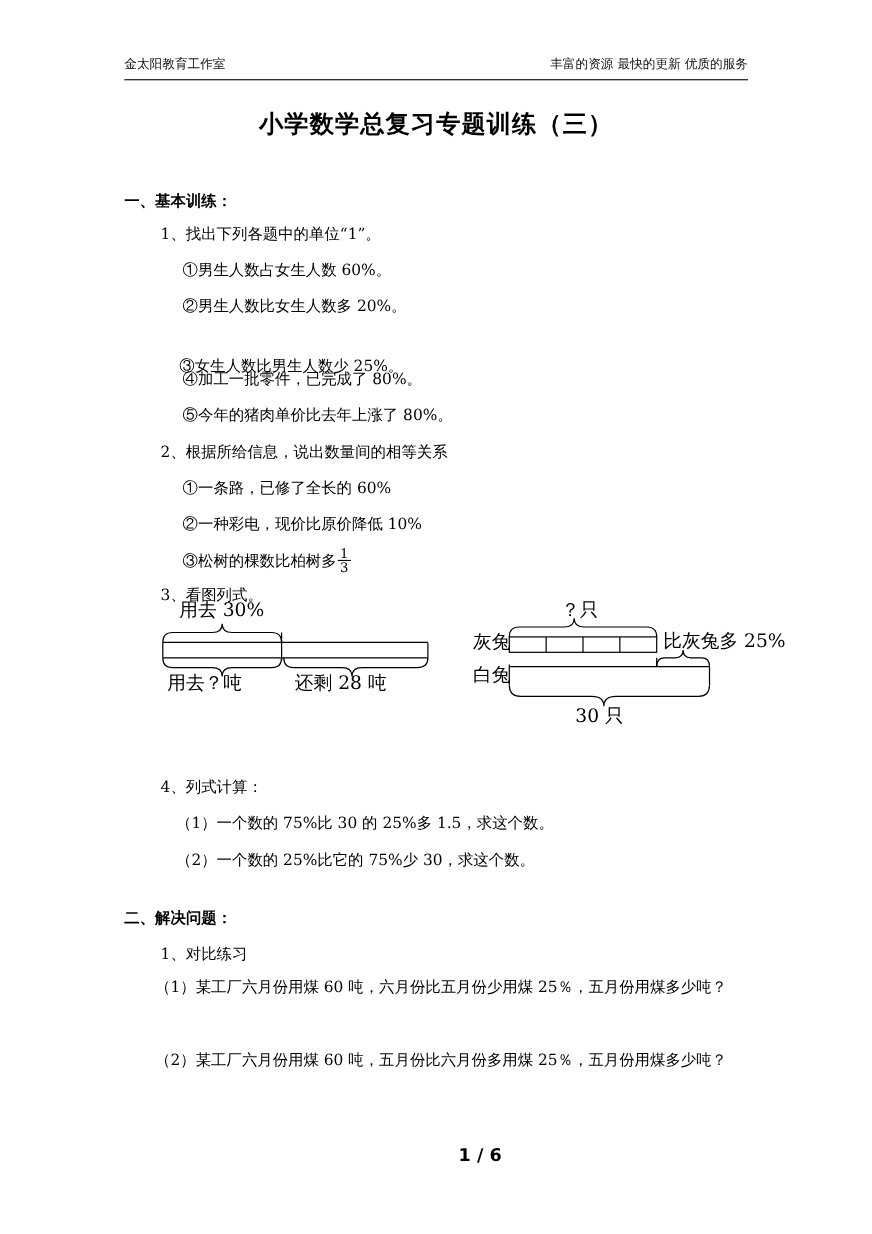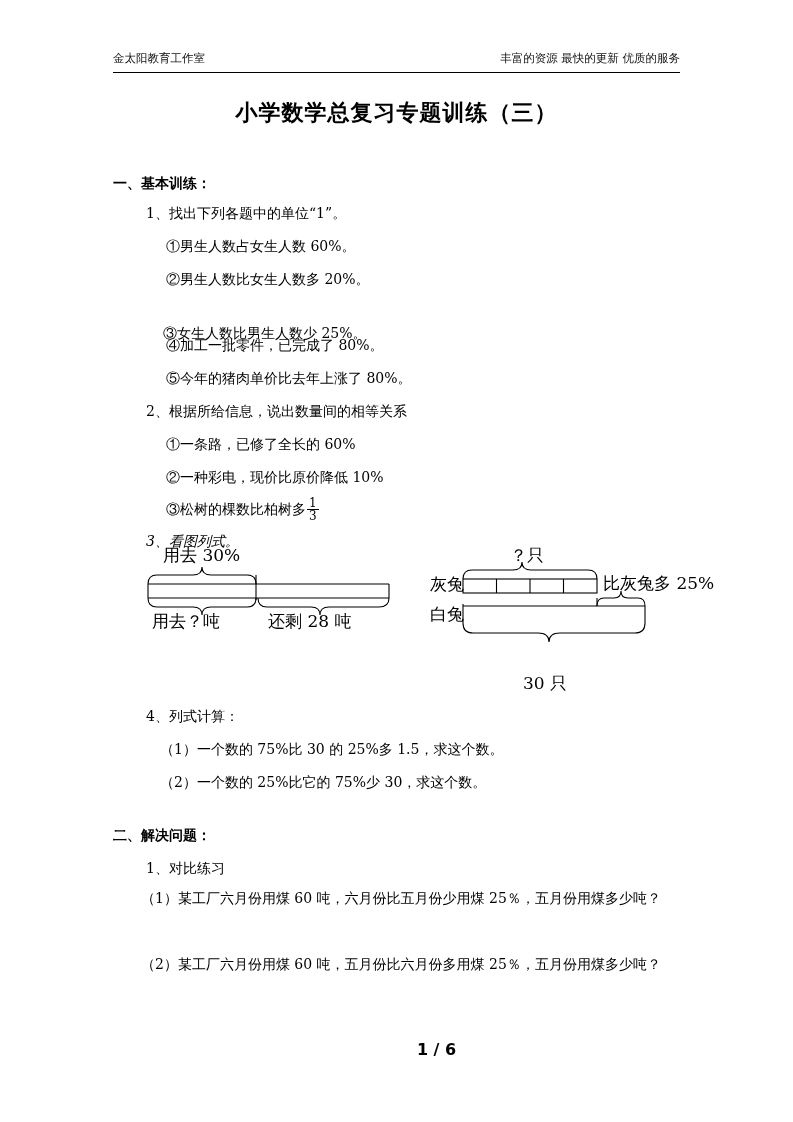--- a/index.html
+++ b/index.html
@@ -142,21 +142,21 @@
 
   <div class="blk" style="left:146px; top:401px;">2、根据所给信息，说出数量间的相等关系</div>
 
   <div class="blk" style="left:166px; top:434px;">①一条路，已修了全长的 60%</div>
   <div class="blk" style="left:166px; top:467px;">②一种彩电，现价比原价降低 10%</div>
 
   <div class="blk" style="left:166px; top:497px;">
     <span>③松树的棵数比柏树多</span><span class="frac"><span class="num">1</span><span class="den">3</span></span>
   </div>
 
-  <div class="blk" style="left:146px; top:531px;font-style:italic;">3、看图列式。</div>
+  <div class="blk" style="left:146px; top:531px;">3、看图列式。</div>
 
   <div class="diagram" style="left:145px; top:548px; width:250px; height:80px;">
 
     <div class="dlabel" style="left:18px; top:0px;">用去 30%</div>
 
     <svg width="250" height="80" viewBox="0 0 250 80">
 
       <path d="M 3 36 Q 3 27 12 27 L 48 27 Q 57 27 57 19 Q 57 27 66 27 L 102 27 Q 111 27 111 36" fill="none" stroke="#000" stroke-width="1.1"></path>
 
       <path d="M 3 36 L 111 36" fill="none" stroke="#000" stroke-width="1.1"></path>
@@ -195,21 +195,21 @@
       <path d="M 167 58 Q 167 50 174 50 L 184 50 Q 191 50 191 43 Q 191 50 198 50 L 208 50 Q 215 50 215 58" fill="none" stroke="#000" stroke-width="1.1"></path>
 
       <line x1="33" y1="56" x2="33" y2="75" stroke="#000" stroke-width="1.1"></line>
       <line x1="33" y1="58" x2="215" y2="58" stroke="#000" stroke-width="1.1"></line>
       <line x1="215" y1="58" x2="215" y2="75" stroke="#000" stroke-width="1.1"></line>
       <line x1="167" y1="50" x2="167" y2="58" stroke="#000" stroke-width="1.1"></line>
 
       <path d="M 33 75 Q 33 85 43 85 L 108 85 Q 119 85 119 94 Q 119 85 130 85 L 205 85 Q 215 85 215 75" fill="none" stroke="#000" stroke-width="1.1"></path>
     </svg>
 
-    <div class="dlabel" style="left:93px; top:96px;margin-top:32px;">30 只</div>
+    <div class="dlabel" style="left:93px; top:96px;">30 只</div>
   </div>
 
   <div class="blk" style="left:146px; top:706px;">4、列式计算：</div>
   <div class="blk" style="left:160px; top:739px;">（1）一个数的 75%比 30 的 25%多 1.5，求这个数。</div>
   <div class="blk" style="left:160px; top:772px;">（2）一个数的 25%比它的 75%少 30，求这个数。</div>
 
   <div class="blk sec-head" style="left:113px; top:825px;">二、解决问题：</div>
 
   <div class="blk" style="left:146px; top:858px;">1、对比练习</div>
 

